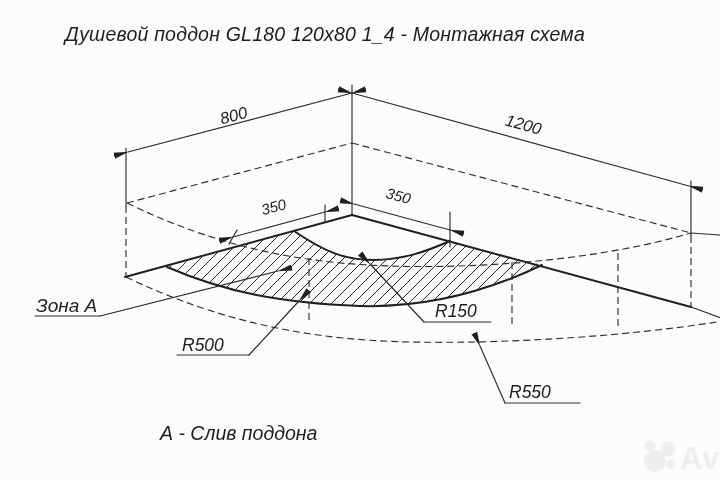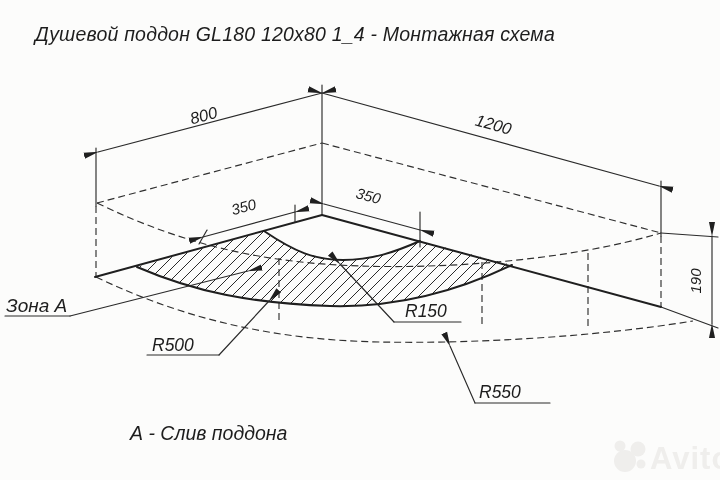--- a/index.html
+++ b/index.html
@@ -2,21 +2,21 @@
 <html><head>
 <meta charset="utf-8">
 <style>
   html,body{margin:0;padding:0;}
   body{
     width:720px;height:480px;
     background:#fcfcfb;
     font-family:"Liberation Sans", sans-serif;
     overflow:hidden;
   }
-  .stage{position:relative;width:604px;height:480px;}
+  .stage{position:relative;width:604px;height:480px;margin-left:30px;}
   svg{position:absolute;left:0;top:0;}
   text{fill:#1d1d1d;font-style:italic;}
   .t-title{font-size:19.5px;letter-spacing:.2px;}
   .t-dim{font-size:16.5px;}
   .t-dim-s{font-size:15px;}
   .t-label{font-size:17.5px;}
   .t-zone{font-size:19px;}
   .t-legend{font-size:19.5px;}
   .ln{stroke:#2a2a2a;stroke-width:1.15;fill:none;stroke-linecap:round;}
   .ln-thick{stroke:#1f1f1f;stroke-width:2;fill:none;stroke-linecap:round;}

